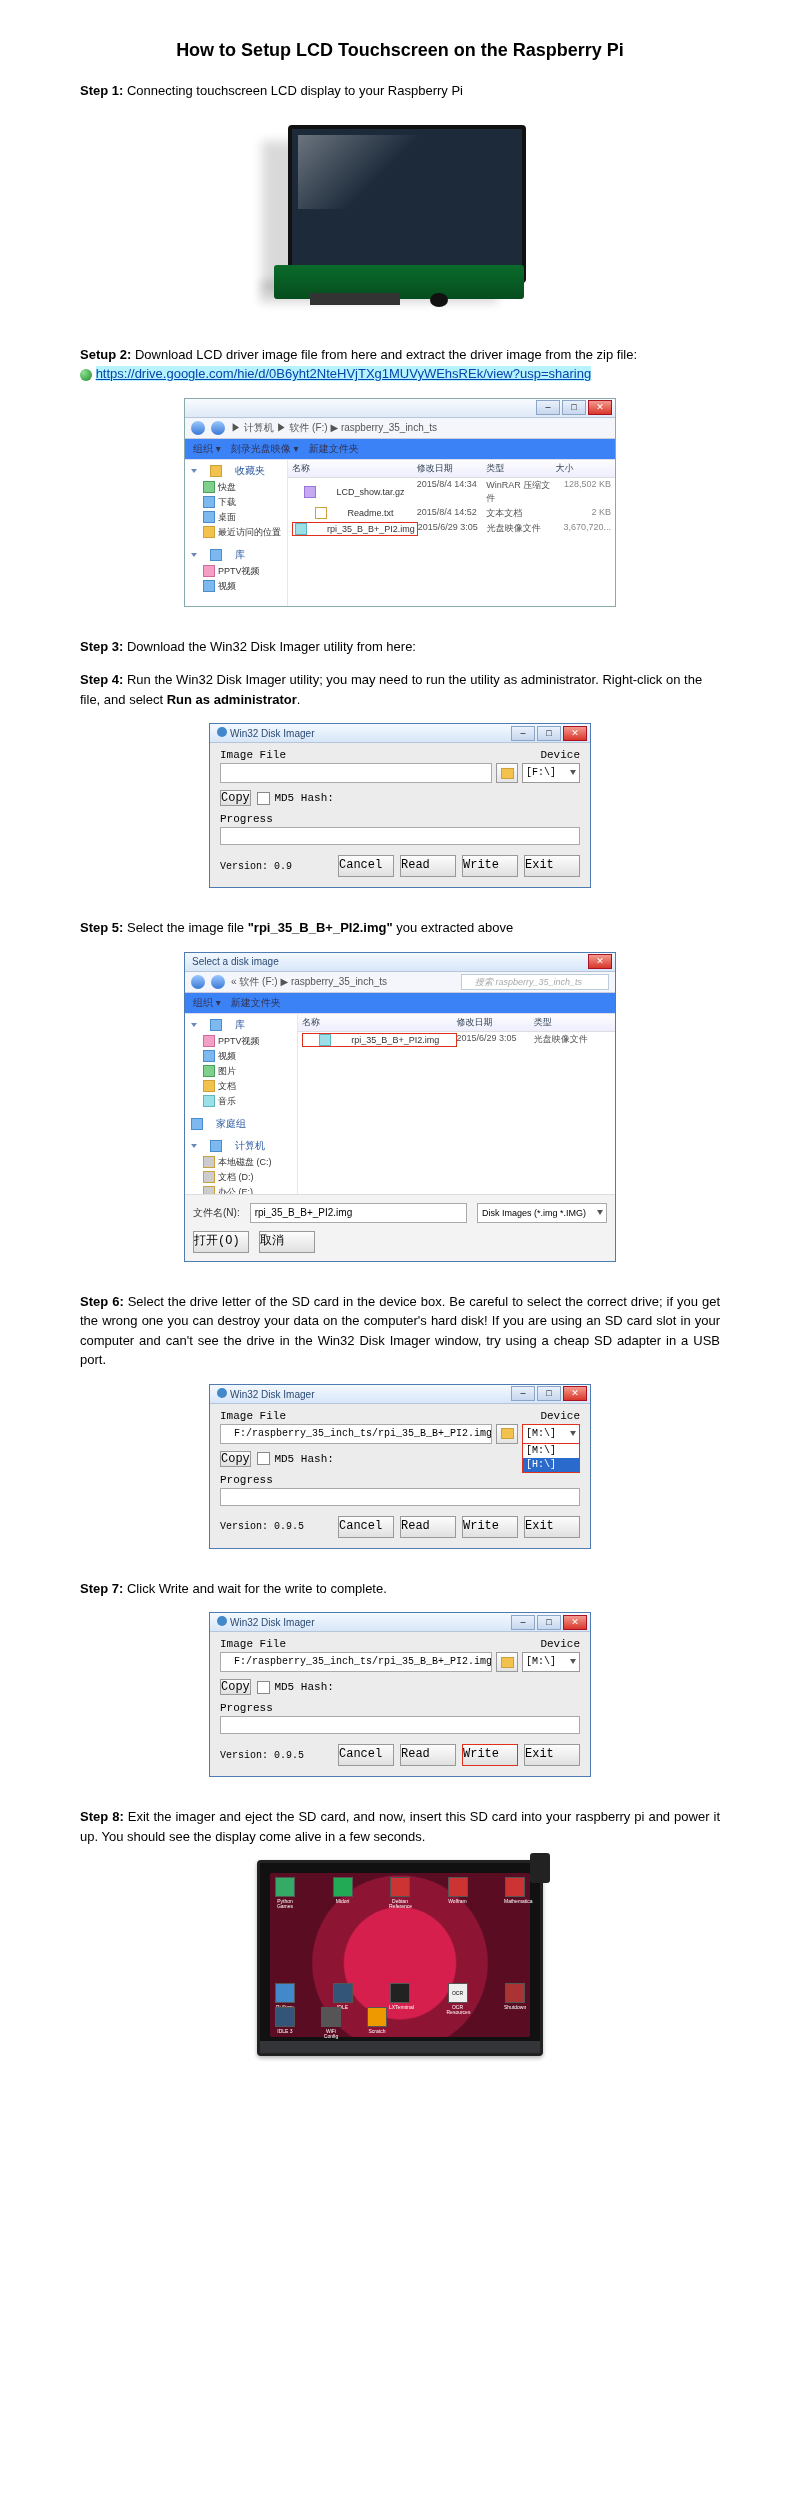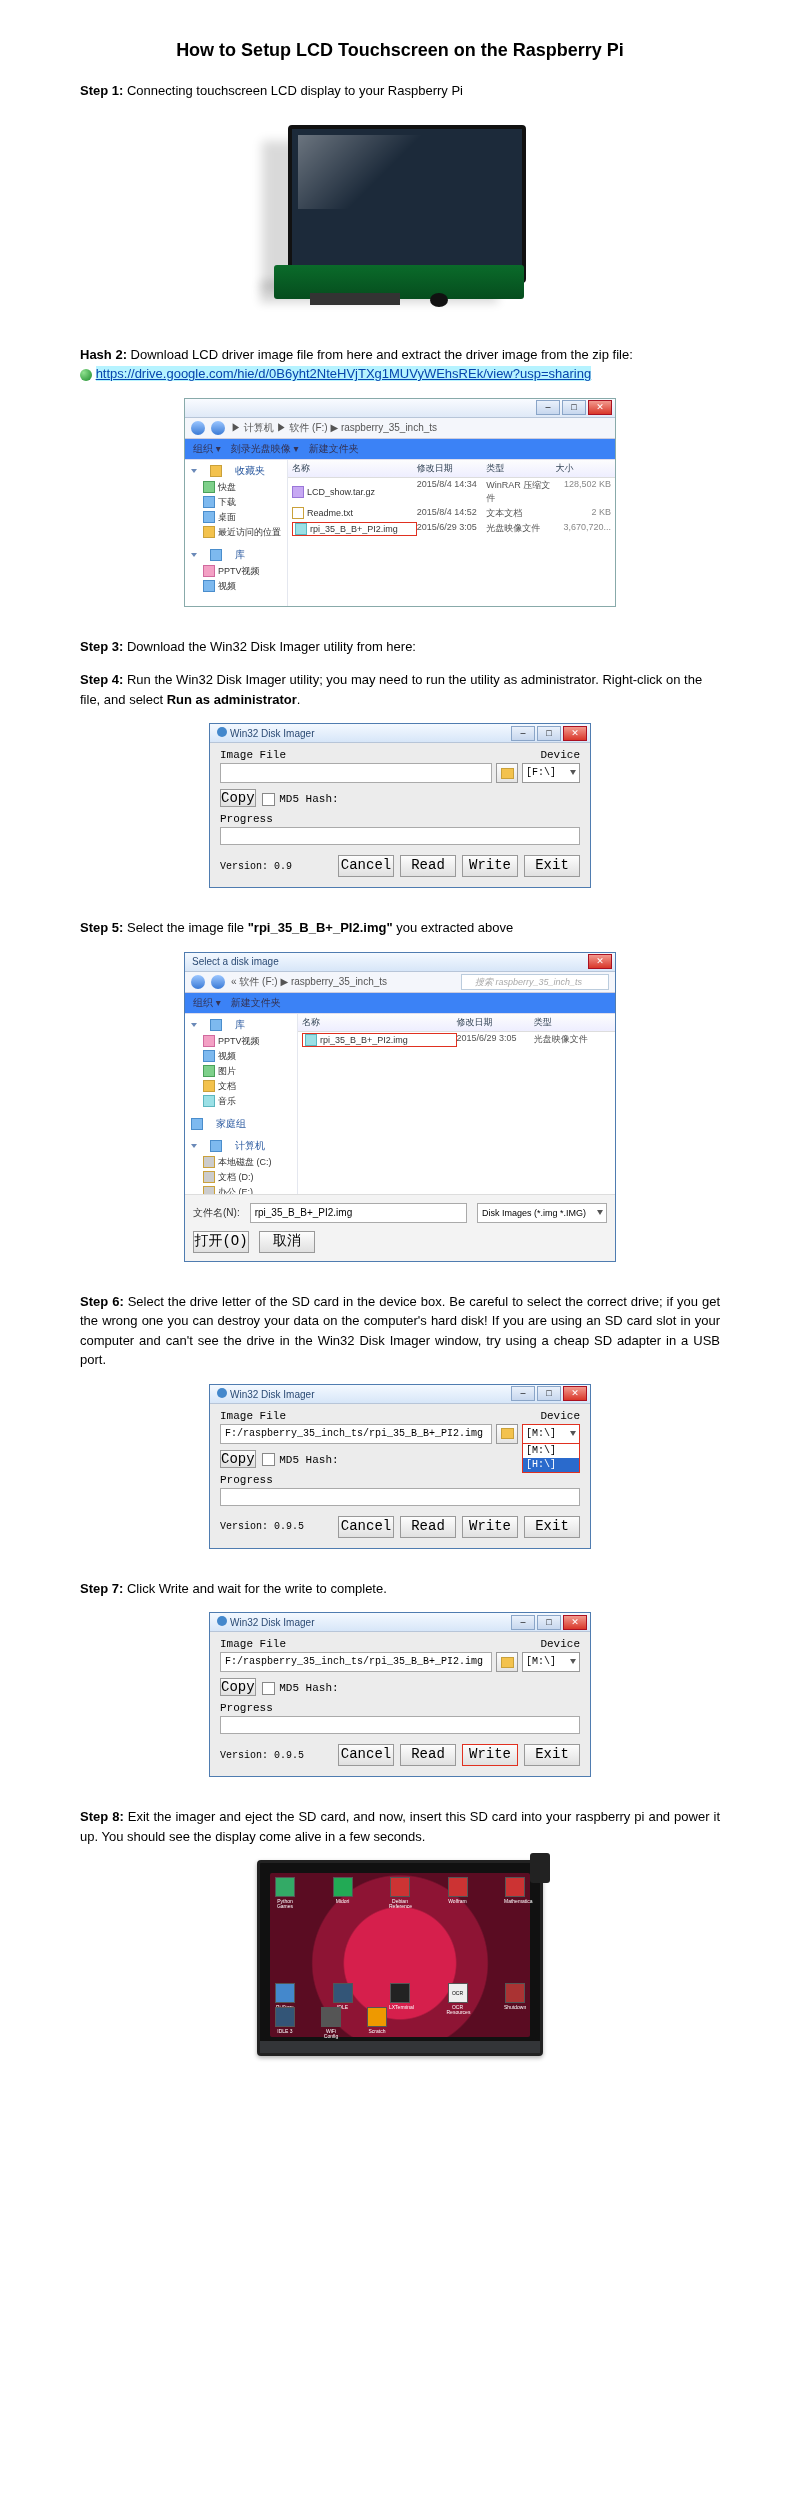--- a/index.html
+++ b/index.html
@@ -70,51 +70,51 @@
   .ico{width:10px;height:10px;background:#f3c24d;border:1px solid #caa13a;}
   .ico.blue{background:#7db9ef;border-color:#4a8dcc;}
   .ico.green{background:#7ed08a;border-color:#4aa05a;}
   .ico.pink{background:#f3a0c4;border-color:#d06a9e;}
   .ico.cyan{background:#9be0e6;border-color:#5cb6bf;}
   .ico.purple{background:#c7a9f3;border-color:#9a76d8;}
   
   .filearea{flex:1;}
   .filehead{display:grid;grid-template-columns: 1.8fr 1fr 1fr 0.8fr;background:linear-gradient(#fdfdfd,#eef);border-bottom:1px solid #ddd;padding:2px 4px;color:#345;font-size:9px;}
   .filerow{display:grid;grid-template-columns: 1.8fr 1fr 1fr 0.8fr;padding:1px 4px;font-size:9px;color:#555;}
-  .filerow .fn{display:flex;align-items:center;gap:3px;color:#333;}
+  .filerow .fn{display:flex;align-items:center;gap:20px;color:#333;justify-content:center;}
   .filerow .sz{text-align:right;color:#888;}
   .redbox{border:1.5px solid #e03020;padding:0 2px;}
   
   
   .dlg {
     border:1px solid #4f7cb0;
     background:#ececec;
     width: 380px;
     font-size:11px;
   }
   .dlg .titlebar{background:linear-gradient(#f4f9ff,#d7e6f8);}
   .dlg .body{padding:6px 10px 10px 10px; font-family: "Courier New", monospace;}
   .dlg .rowlbl{display:flex;justify-content:space-between;margin-bottom:2px;}
   .dlg .row1{display:flex;gap:4px;align-items:center;margin-bottom:6px;}
-  .dlg .pathbox{flex:1;height:18px;border:1px solid #aaa;background:#fff;padding:0 4px;line-height:18px;font-size:10px;overflow:hidden;}
+  .dlg .pathbox{flex:1;height:18px;border:1px solid #aaa;background:#fff;padding:0 13px;line-height:18px;font-size:10px;overflow:hidden;}
   .dlg .iconbtn{width:20px;height:18px;border:1px solid #999;background:linear-gradient(#fdfdfd,#e5e5e5);display:flex;align-items:center;justify-content:center;}
   .dlg .iconbtn .fold{width:11px;height:9px;background:#f3c24d;border:1px solid #caa13a;}
   .devsel{width:50px;height:18px;border:1px solid #999;background:#fff;font-size:10px;padding:0 3px;line-height:18px;position:relative;}
   .devsel:after{content:"";position:absolute;right:3px;top:6px;width:0;height:0;border-left:3px solid transparent;border-right:3px solid transparent;border-top:5px solid #555;}
   .devsel.open{border:1.5px solid #e03020;}
   .devdrop{position:absolute;left:-1px;top:18px;width:100%;border:1.5px solid #e03020;background:#fff;}
   .devdrop div{padding:0 3px;line-height:14px;}
   .devdrop .sel{background:#2a6acc;color:#fff;}
   
   .ck{width:11px;height:11px;border:1px solid #888;background:#fff;display:inline-block;vertical-align:middle;margin-right:4px;}
   .progbox{height:16px;border:1px solid #aaa;background:#fff;margin-top:2px;}
   
   .btnrow{display:flex;justify-content:flex-end;gap:6px;margin-top:10px;align-items:center;}
   .btnrow .ver{flex:1;font-size:10px;font-family:"Courier New",monospace;}
-  .btn{min-width:54px;height:20px;border:1px solid #999;background:linear-gradient(#fdfdfd,#e0e0e0);font-size:14px;text-align:center;line-height:18px;font-family:"Courier New",monospace;}
+  .btn{min-width:54px;height:20px;border:1px solid #999;background:linear-gradient(#fdfdfd,#e0e0e0);font-size:12px;line-height:18px;font-family:"Courier New",monospace;}
   .btn.red{border:1.5px solid #e03020;}
   
   
   .opendlg{width:430px;border:1px solid #4f7cb0;font-size:10px;background:#fff;}
   .opendlg .titlebar{background:linear-gradient(#f4f9ff,#d7e6f8);gap:41px;}
   .opendlg .addressbar .q{flex:1;display:flex;align-items:center;gap:4px;}
   .opendlg .addressbar .srch{width:120px;height:14px;border:1px solid #bcd;background:#fff;font-size:9px;color:#aaa;padding:0 13px;line-height:14px;font-style:italic;}
   .opendlg .content{display:flex;height:180px;}
   .opendlg .sidebar{width:100px;overflow:hidden;}
   .opendlg .list{flex:1;}
@@ -152,21 +152,21 @@
   <div class="imgbox">
     <div class="prod">
       <div class="screen"></div>
       <div class="board"></div>
       <div class="ports"></div>
       <div class="jack"></div>
     </div>
   </div>
 
   <div class="step">
-    <span class="label">Hash 2:</span>
+    <span class="label">Setup 2:</span>
     <span>Download LCD driver image file from here and extract the driver image from the zip file:</span><br>
     <span style="display:inline-block;width:12px;height:12px;border-radius:50%;background:radial-gradient(circle at 30% 30%,#8fe08f,#1a8a2a);vertical-align:middle;"></span>
     <a class="link link-hl">https://drive.google.com/hie/d/0B6yht2NteHVjTXg1MUVyWEhsREk/view?usp=sharing</a>
   </div>
   <div class="imgbox">
 
     <div class="win">
       <div class="titlebar">
         <span class="ttxt"></span>
         <div class="winbtns">

